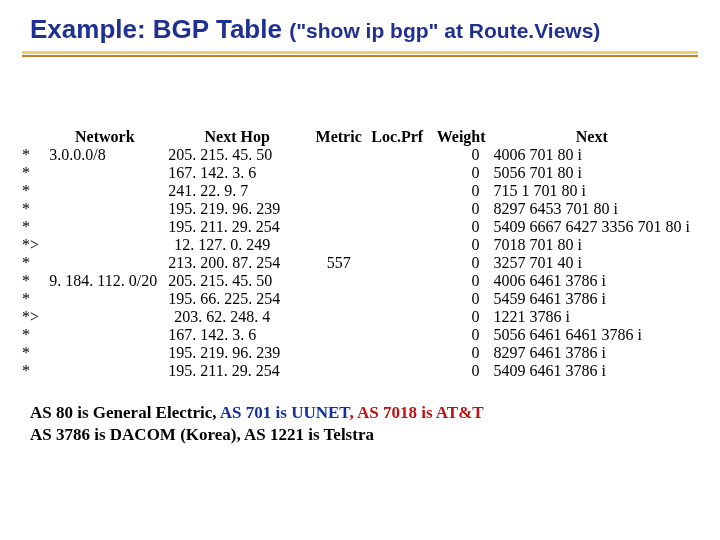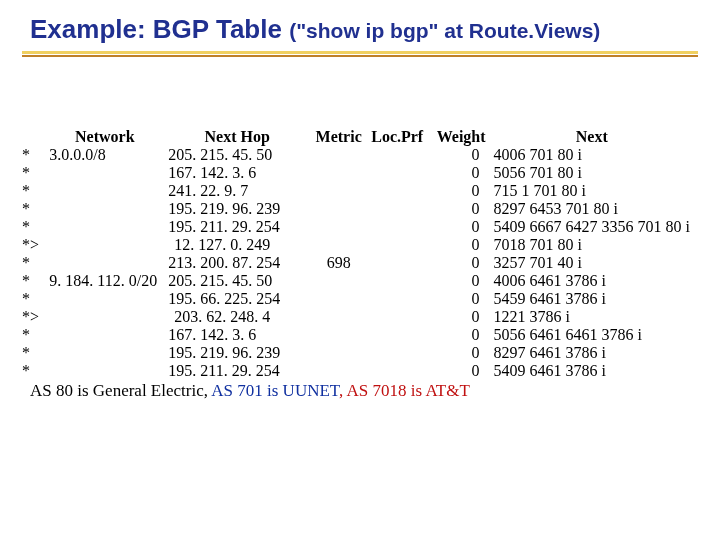--- a/index.html
+++ b/index.html
@@ -17,21 +17,21 @@
 table.bgp td.mark{width:20px}
 table.bgp td.net{width:112px}
 table.bgp td.nh{width:140px}
 table.bgp td.metric{width:50px;text-align:center}
 table.bgp td.locprf{width:40px}
 table.bgp td.weight{width:50px;text-align:right;padding-right:14px}
 table.bgp th.metric{text-align:center;width:50px}
 table.bgp th.locprf{text-align:right;width:40px}
 table.bgp th.weight{text-align:right;width:50px}
 table.bgp td.nh.indent{padding-left:6px}
-.footer{padding-left:8px;font-size:17px;font-weight:normal;color:#000;line-height:1.3}
+.footer{margin-top:22px;padding-left:8px;font-size:17px;font-weight:bold;color:#000;line-height:1.3}
 .footer .blue{color:#1030a0}
 .footer .red{color:#c01010}
 </style>
 </head>
 <body>
 
 <div class="slide">
 
   <div class="heading">
     <span>Example: BGP Table</span>
@@ -108,21 +108,21 @@
             <td class="nh indent">12. 127. 0. 249</td>
             <td class="metric"></td>
             <td class="locprf"></td>
             <td class="weight">0</td>
             <td class="path"> 7018 701 80 i</td>
           </tr>
           <tr>
             <td class="mark">*</td>
             <td class="net"></td>
             <td class="nh">213. 200. 87. 254</td>
-            <td class="metric">698</td>
+            <td class="metric">557</td>
             <td class="locprf"></td>
             <td class="weight">0</td>
             <td class="path">3257 701 40 i</td>
           </tr>
           <tr>
             <td class="mark">*</td>
             <td class="net">9. 184. 112. 0/20</td>
             <td class="nh">205. 215. 45. 50</td>
             <td class="metric"></td>
             <td class="locprf"></td>
@@ -175,15 +175,16 @@
             <td class="path">5409 6461 3786 i</td>
           </tr>
         </tbody>
     </table>
   </div>
 
   <div class="footer">
     <div>
       <span>AS 80 is General Electric, </span><span class="blue">AS 701 is UUNET</span><span class="red">, AS 7018 is AT&amp;T</span>
     </div>
+    <div>AS 3786 is DACOM (Korea), AS 1221 is Telstra</div>
   </div>
 
 </div>
 
 </body></html>

